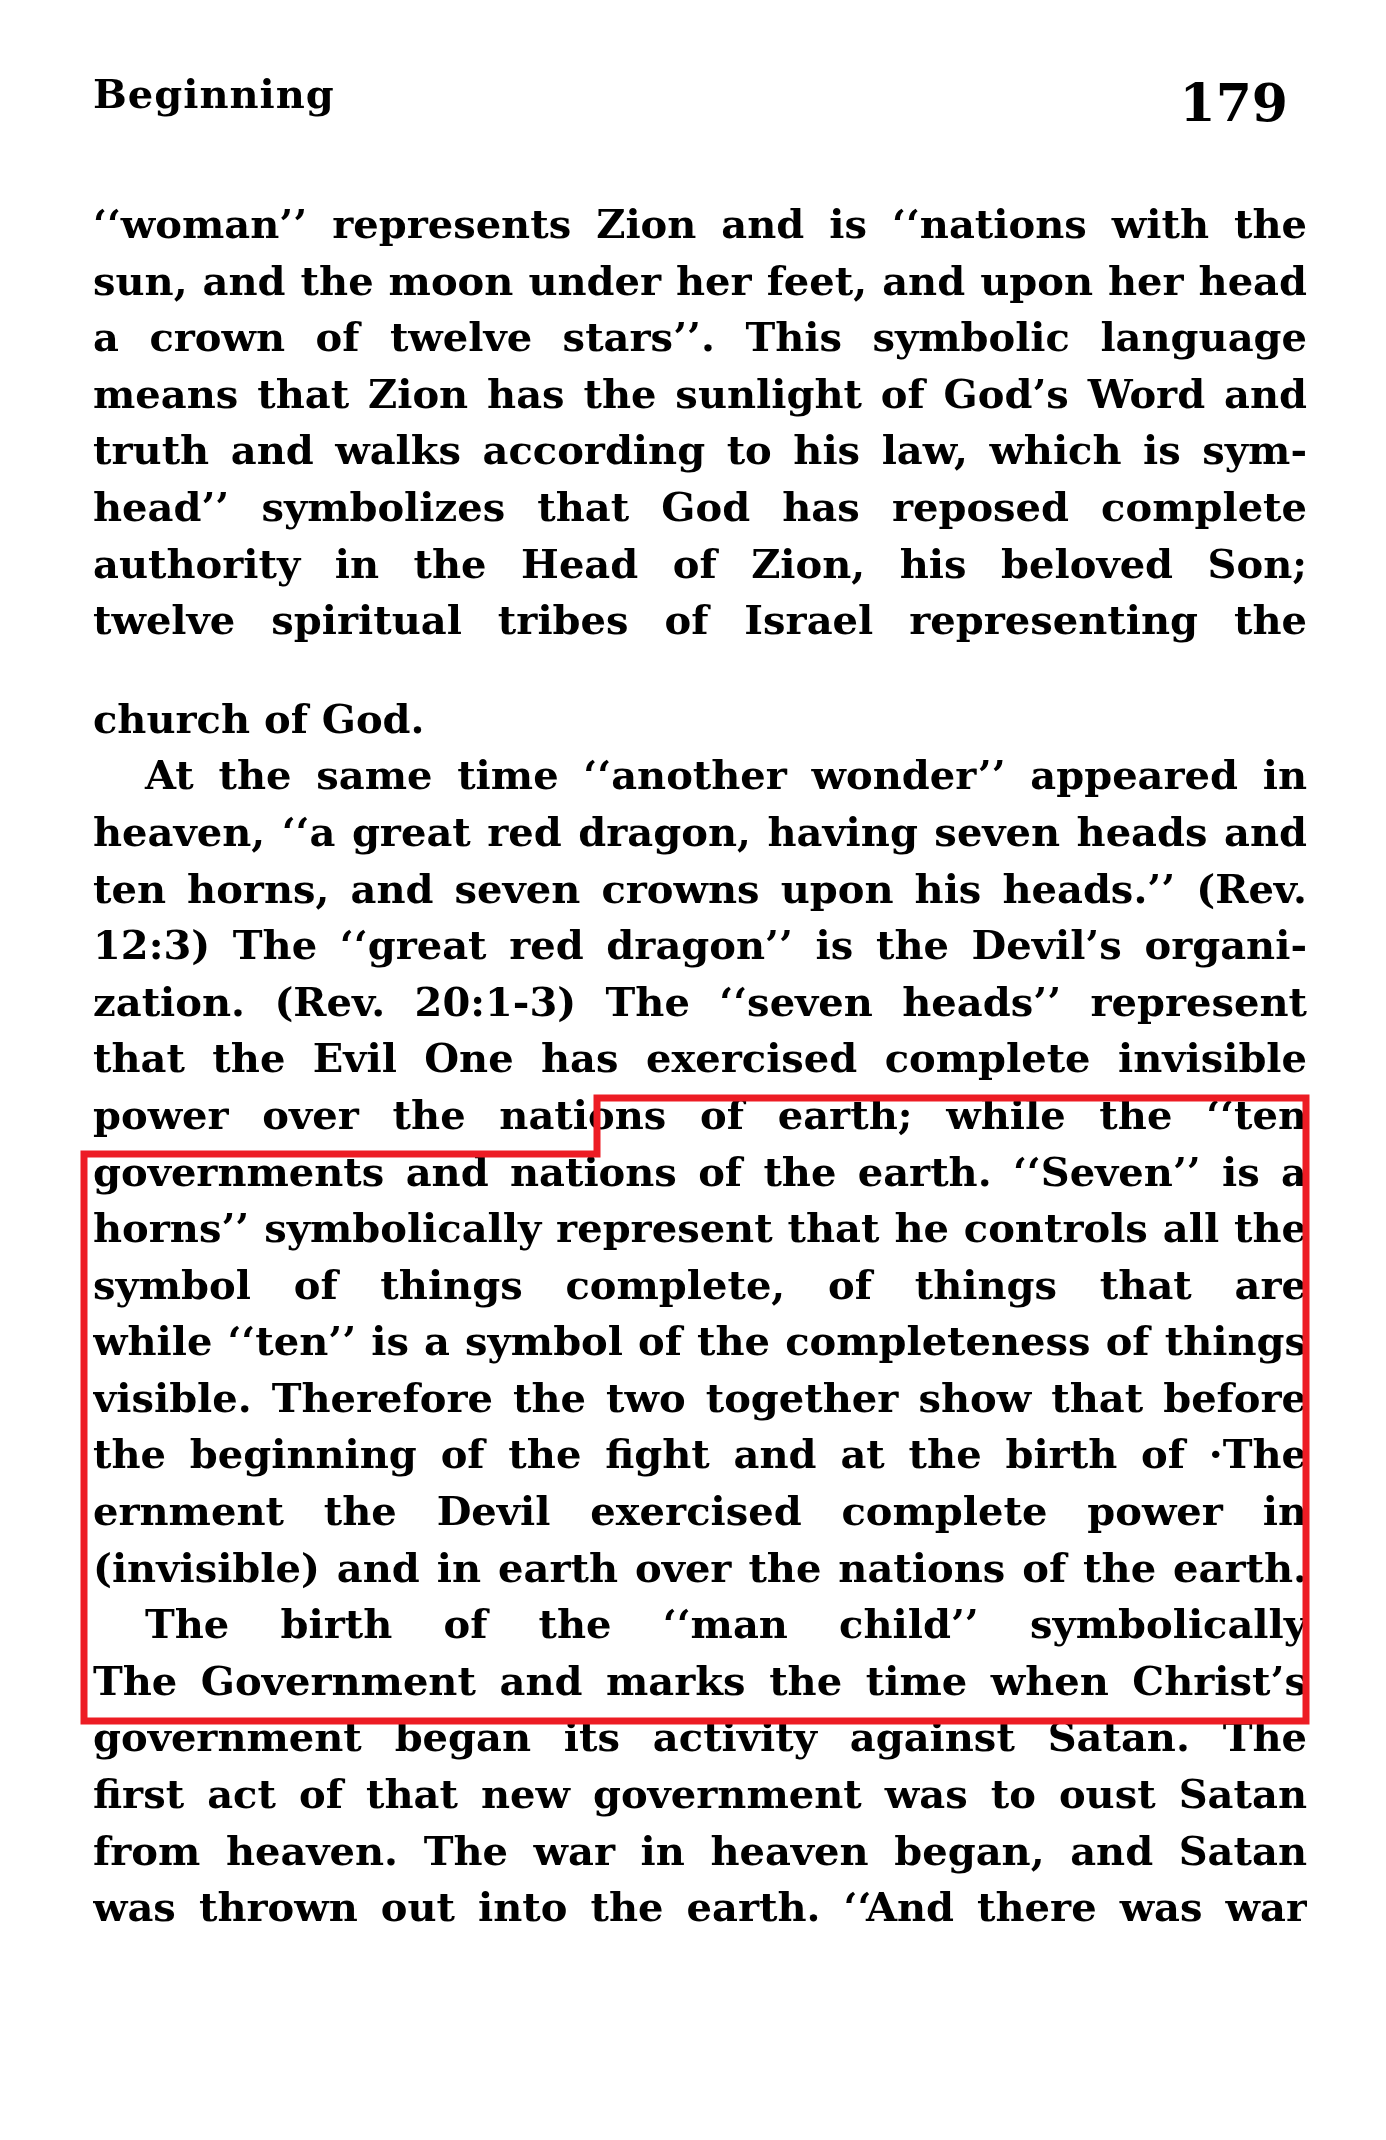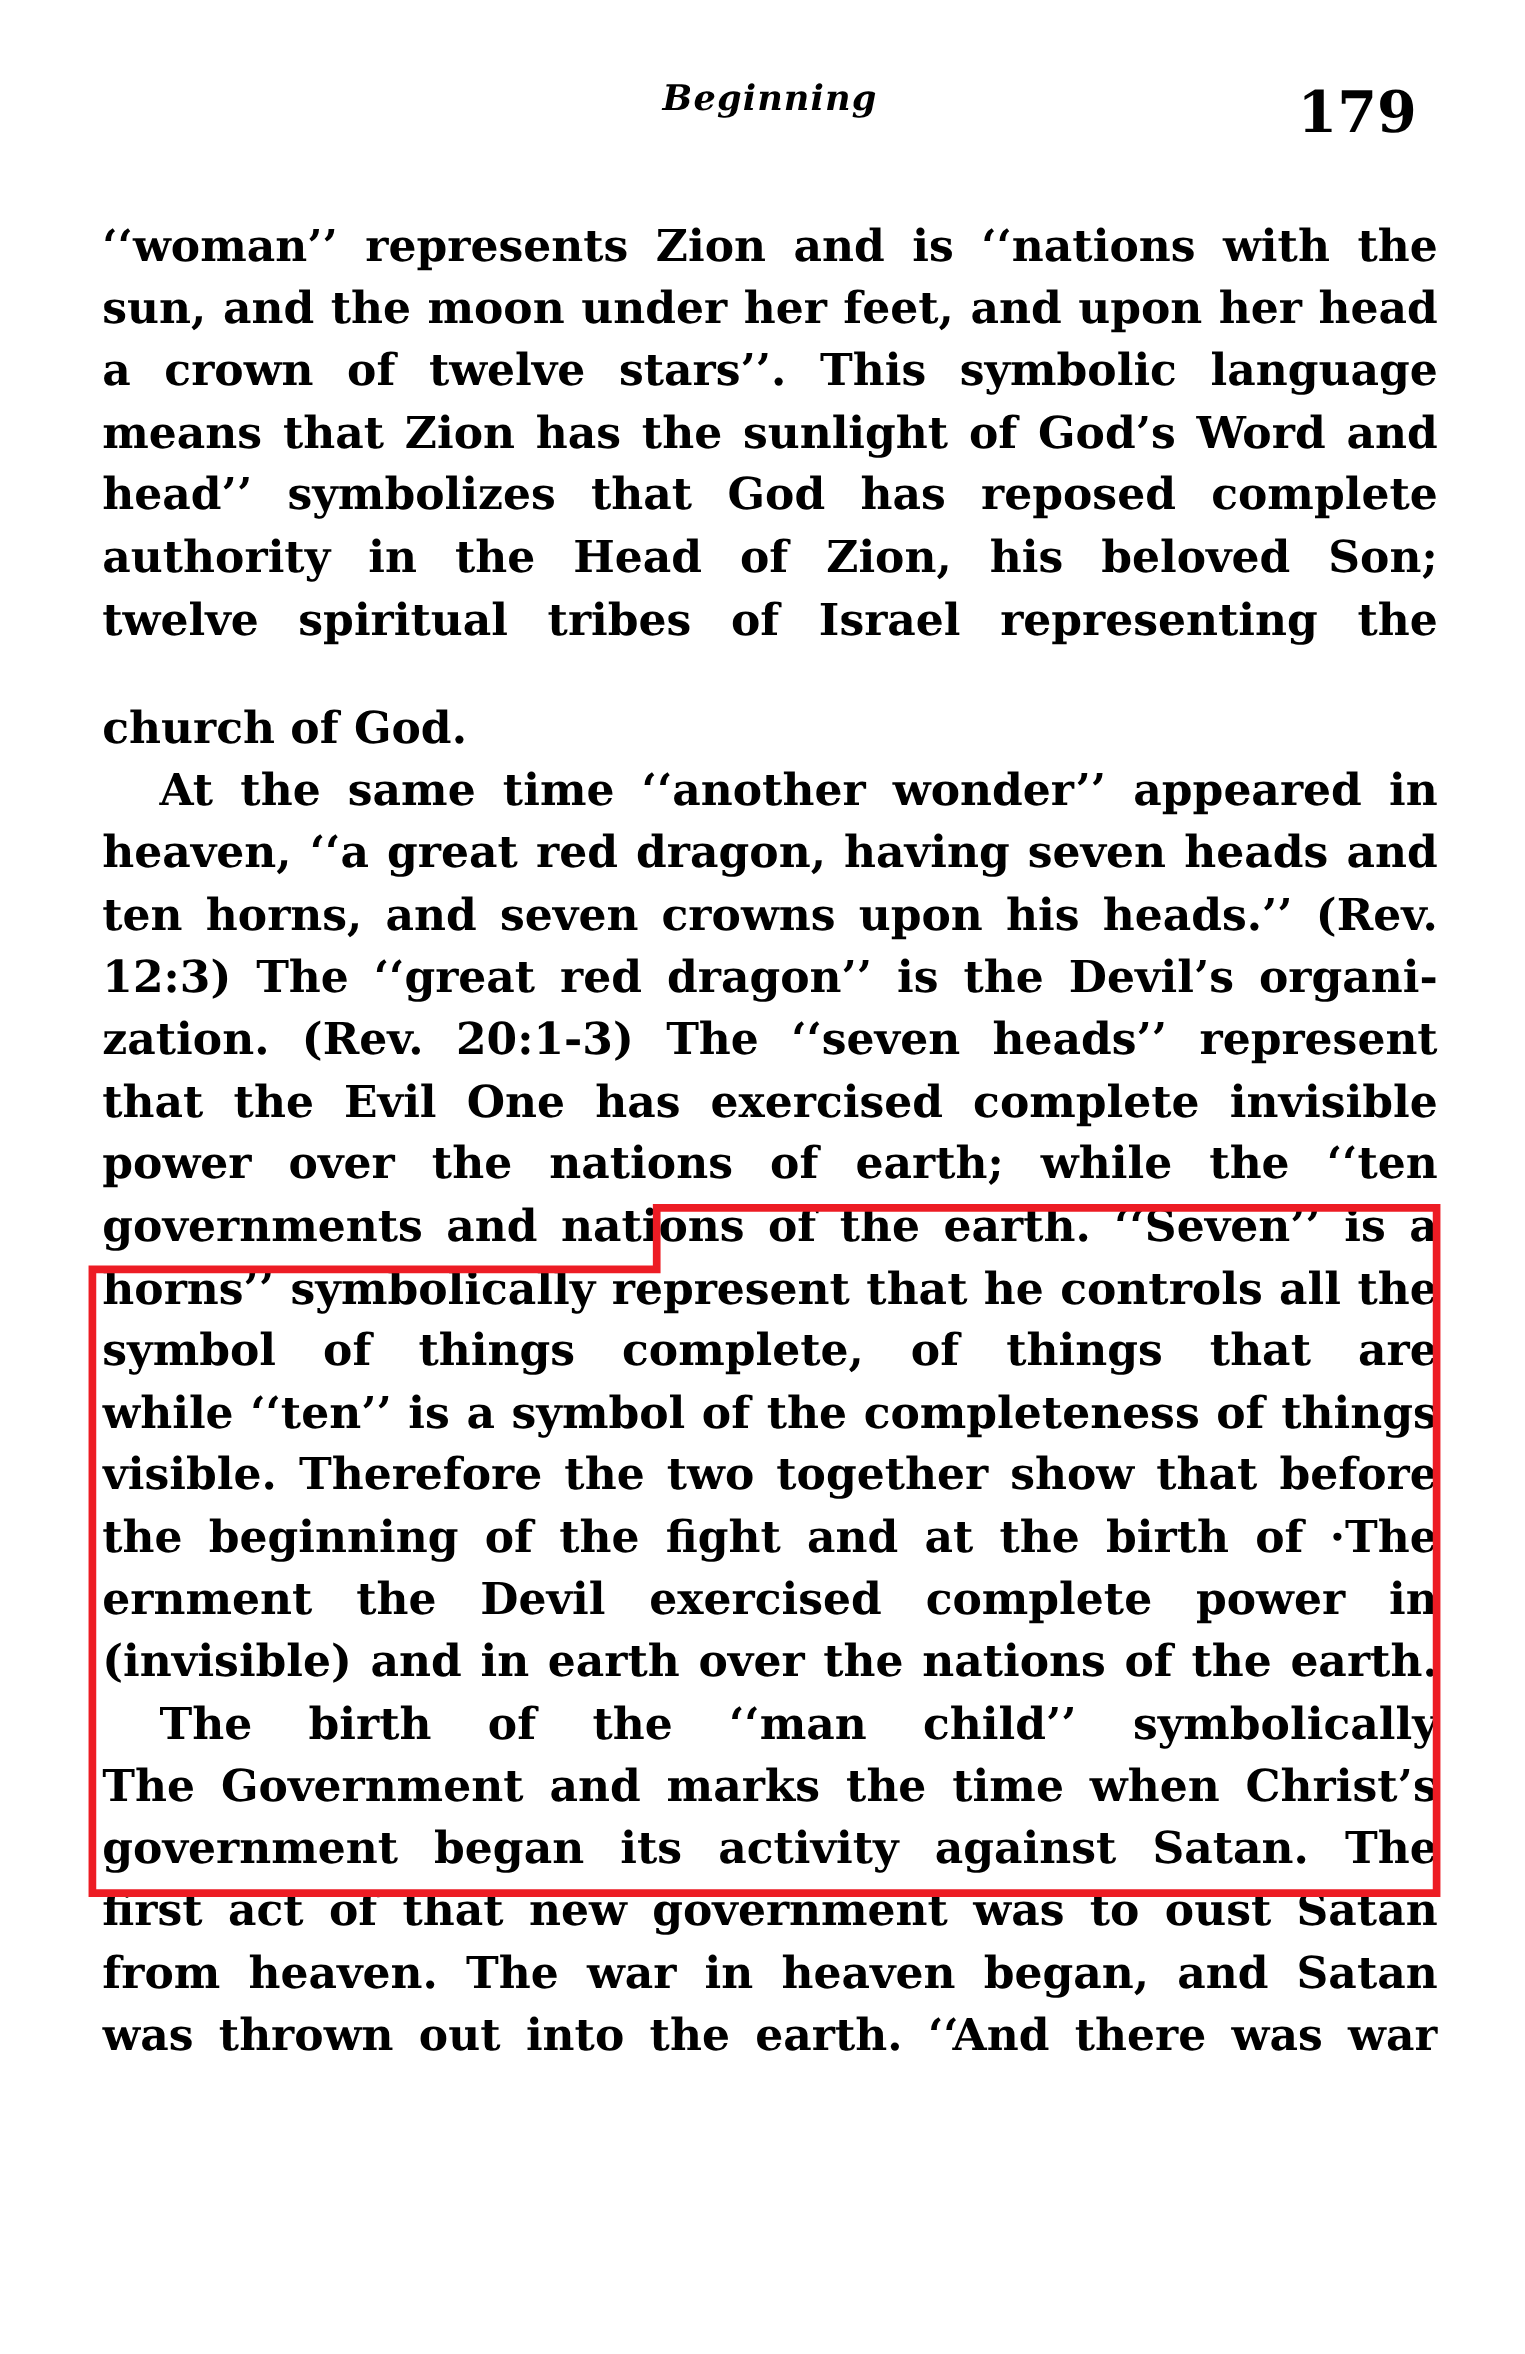--- a/index.html
+++ b/index.html
@@ -10,22 +10,22 @@
     overflow:hidden;
     font-family:"DejaVu Serif", serif;
     color:#000;
   }
   .header{
     position:absolute;
     left:93px;top:70px;width:1214px;height:60px;
   }
   .running-title{
     position:absolute;left:0;width:100%;
-    text-align:center;
-    font-size:32px;font-weight:700;font-style:italic;
+    text-align:left;
+    font-size:40px;font-weight:700;
     letter-spacing:1px;
   }
   .page-number{
     position:absolute;right:19px;top:2px;
     font-size:52px;font-weight:700;
   }
   .body-text{
     position:absolute;
     left:93px;top:196px;width:1214px;
   }
@@ -56,20 +56,21 @@
   <div class="header">
     <div class="running-title">Beginning</div>
     <div class="page-number">179</div>
   </div>
 
   <div class="body-text">
     <div class="line">‘‘woman’’ represents Zion and is ‘‘nations with the</div>
     <div class="line">sun, and the moon under her feet, and upon her head</div>
     <div class="line">a crown of twelve stars’’.  This symbolic language</div>
     <div class="line">means that Zion has the sunlight of God’s Word and</div>
+    <div class="line">truth and walks according to his law, which is sym-</div>
     <div class="line">head’’ symbolizes that God has reposed complete</div>
     <div class="line">authority in the Head of Zion, his beloved Son; where-</div>
     <div class="line">twelve spiritual tribes of Israel representing the</div>
     <div class="line para-end">church of God.</div>
     <div class="line indent">At the same time ‘‘another wonder’’ appeared in</div>
     <div class="line">heaven, ‘‘a great red dragon, having seven heads and</div>
     <div class="line">ten horns, and seven crowns upon his heads.’’ (Rev.</div>
     <div class="line">12:3)  The ‘‘great red dragon’’ is the Devil’s organi-</div>
     <div class="line">zation. (Rev. 20:1-3)  The ‘‘seven heads’’ represent</div>
     <div class="line">that the Evil One has exercised complete invisible</div>

